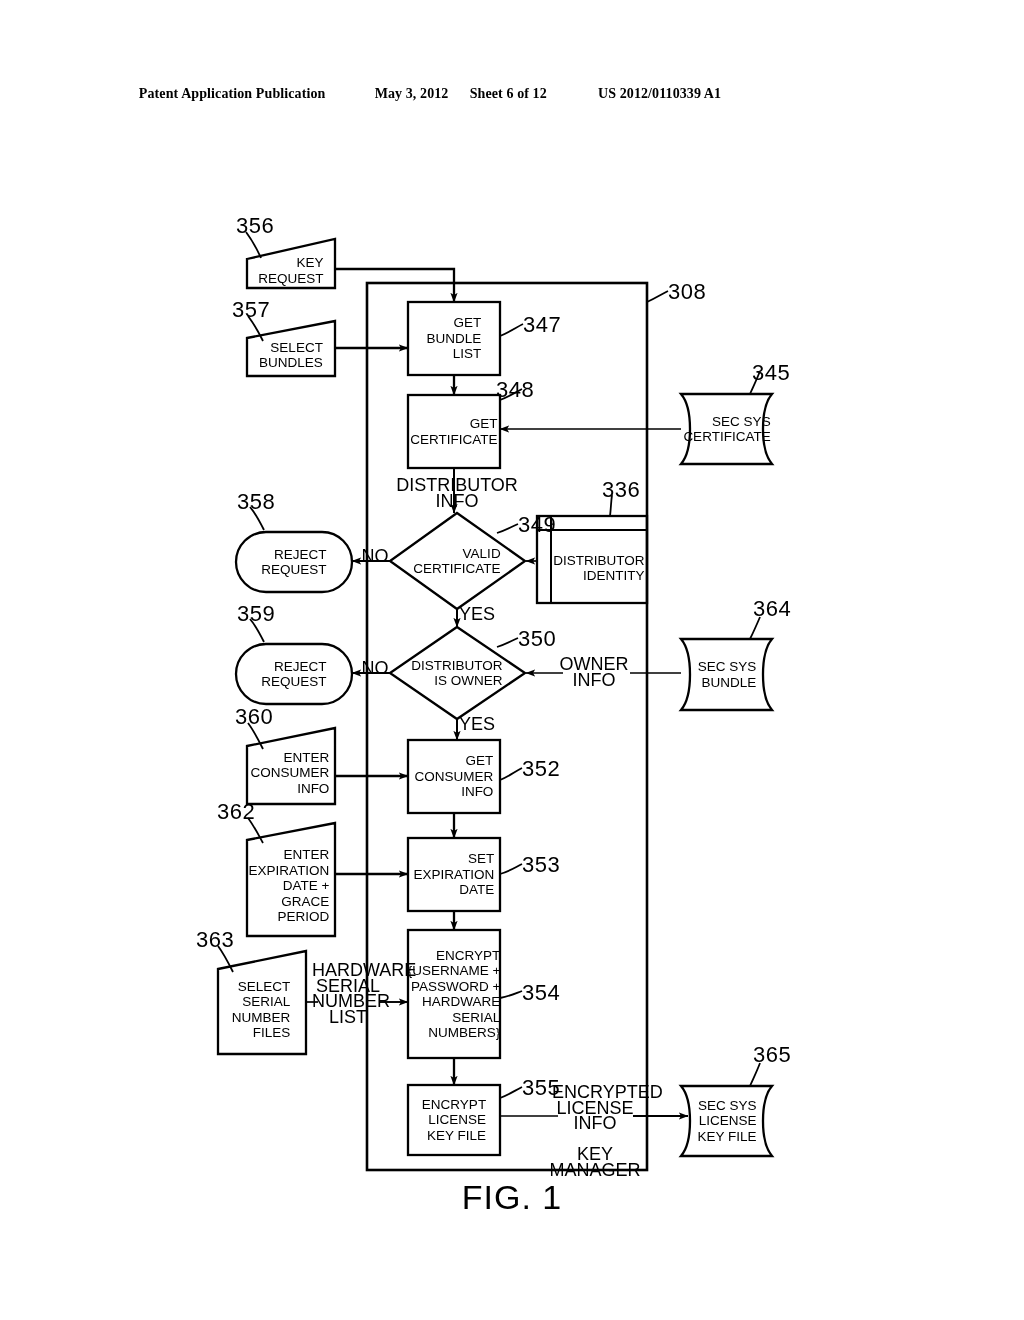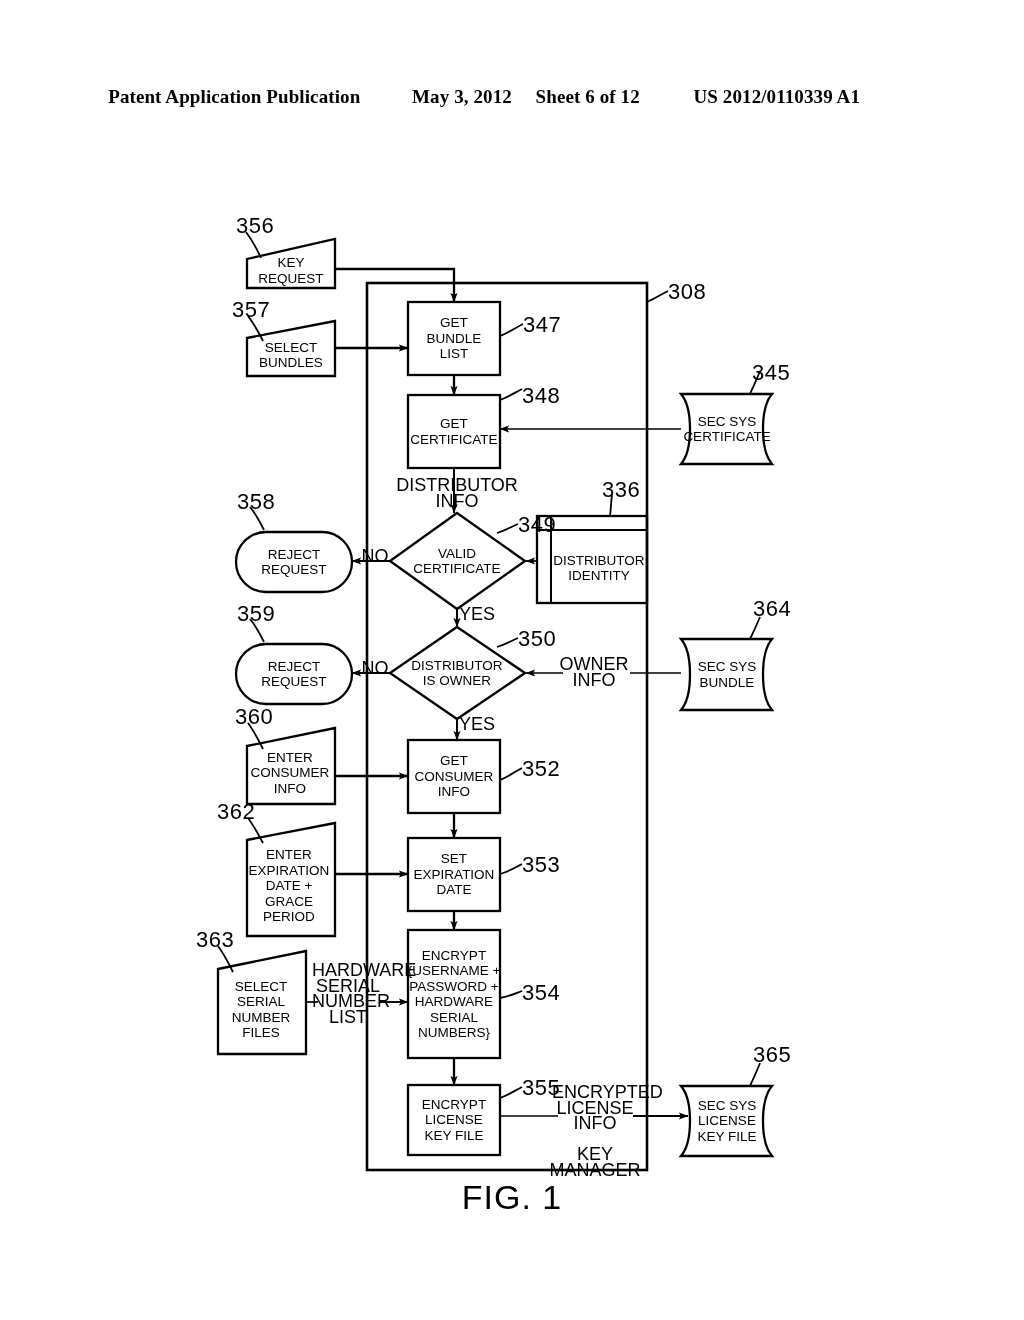--- a/index.html
+++ b/index.html
@@ -16,24 +16,24 @@
     color: #000000;
     overflow: hidden;
   }
 
   
   #page-header {
     position: absolute;
     top: 86px;
     left: 0;
     width: 860px;
-    text-align: right;
+    text-align: center;
     font-family: "Liberation Serif", serif;
     font-weight: bold;
-    font-size: 19px;
+    font-size: 14px;
     white-space: nowrap;
     letter-spacing: 0.1px;
   }
   #page-header .seg { display: inline-block; }
   #page-header .gap-a { display: inline-block; width: 42px; }
   #page-header .gap-b { display: inline-block; width: 14px; }
   #page-header .gap-c { display: inline-block; width: 44px; }
 
   
   #fig-caption {
@@ -59,21 +59,21 @@
     position: absolute;
     left: 0;
     top: 0;
     width: 1024px;
     height: 1320px;
   }
 
   
   .node-label {
     position: absolute;
-    text-align: center;
+    text-align: right;
     font-family: "Liberation Sans", sans-serif;
     font-size: 13.5px;
     line-height: 15.5px;
     letter-spacing: 0px;
     white-space: pre-line;
     pointer-events: none;
     display: flex;
     align-items: center;
     justify-content: center;
   }
@@ -290,21 +290,21 @@
 SERIAL
 NUMBER
 LIST</div>
   <div class="edge-label" style="left:552px; top:1085px; width:86px;">ENCRYPTED
 LICENSE
 INFO</div>
 
   <div class="ref-num" style="left:236px; top:213px;">356</div>
   <div class="ref-num" style="left:232px; top:297px;">357</div>
   <div class="ref-num" style="left:523px; top:312px;">347</div>
-  <div class="ref-num" style="left:522px; top:377px;margin-top:6px;">348</div>
+  <div class="ref-num" style="left:496px; top:377px;">348</div>
   <div class="ref-num" style="left:752px; top:349px;margin-top:11px;">345</div>
   <div class="ref-num" style="left:668px; top:279px;">308</div>
   <div class="ref-num" style="left:518px; top:512px;">349</div>
   <div class="ref-num" style="left:602px; top:477px;">336</div>
   <div class="ref-num" style="left:237px; top:489px;">358</div>
   <div class="ref-num" style="left:518px; top:626px;">350</div>
   <div class="ref-num" style="left:753px; top:596px;">364</div>
   <div class="ref-num" style="left:237px; top:601px;">359</div>
   <div class="ref-num" style="left:235px; top:704px;">360</div>
   <div class="ref-num" style="left:522px; top:756px;">352</div>

